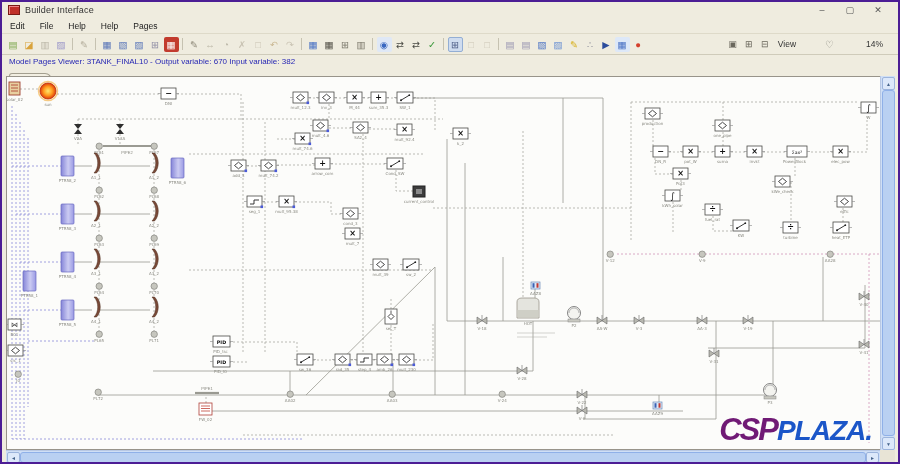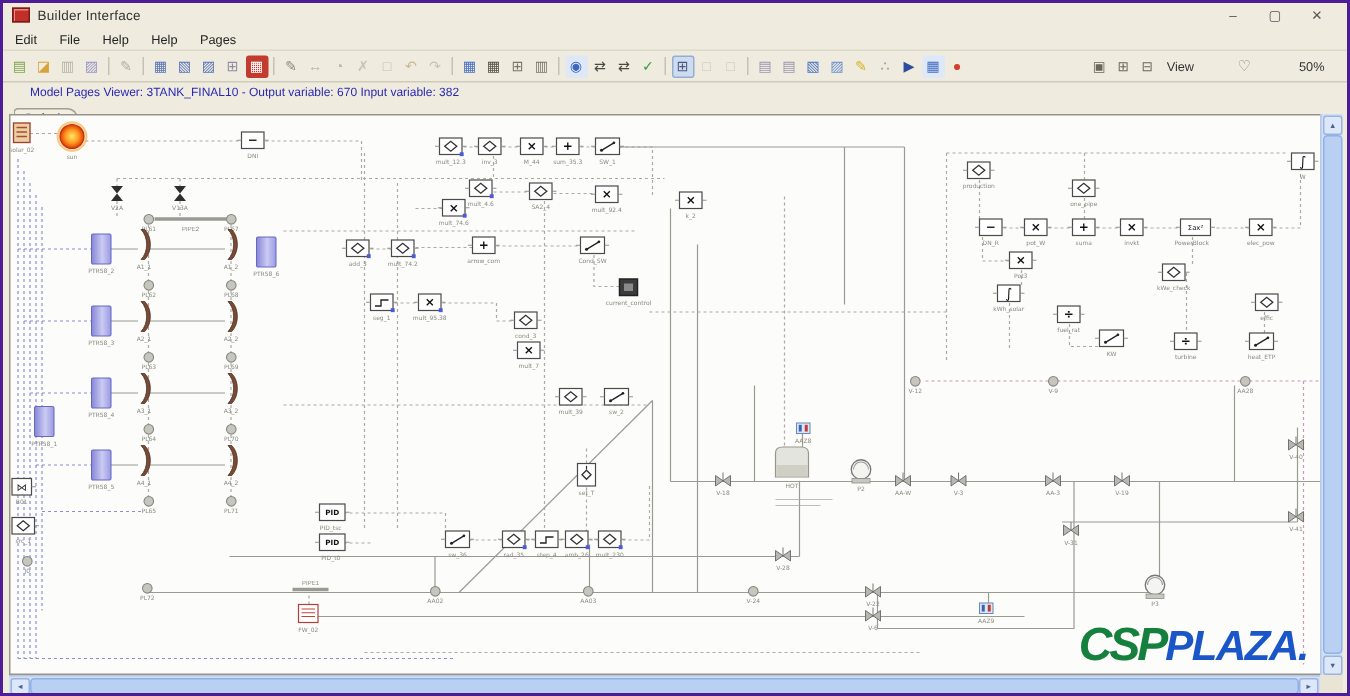--- a/index.html
+++ b/index.html
@@ -12,27 +12,27 @@
   .menubar{display:flex;gap:15px;padding:3px 0 2px 8px;font-size:8.5px;color:#222;}
   .menu-item{cursor:default;}
   .toolbar{display:flex;align-items:center;height:20px;padding:0 3px;border-top:1px solid #dedac9;border-bottom:1px solid #cfcbba;}
   .tbtn{width:15px;height:15px;display:flex;align-items:center;justify-content:center;font-size:9.5px;margin:0 .5px;border-radius:2px;box-sizing:border-box;}
   .tbtn.pressed{border:1px solid #93aed4;}
   .tsep{width:1px;height:12px;background:#c6c2b1;margin:0 3px;}
   .toolbar-right{margin-left:auto;display:flex;align-items:center;gap:5px;padding-right:12px;font-size:8.5px;color:#333;}
   .toolbar-right .tbtn{font-size:9px;}
   .zoom-value{width:30px;text-align:right;}
   .lens{color:#8a8a80;font-size:10px;margin:0 14px 0 24px;}
-  .infobar{font-size:8px;color:#2828b4;padding:2px 0 2px 18px;}
+  .infobar{font-size:8px;color:#2828b4;padding:2px 0 2px 7px;}
   .tabrow{height:13px;padding-left:7px;}
   .tab{display:inline-block;font-size:8px;padding:1px 9px 1px 7px;background:#f2efe2;border:1px solid #a39f8f;border-bottom:none;border-radius:3px 7px 0 0;color:#222;}
   .canvas{position:absolute;left:4px;top:74px;width:874px;height:374px;background:#fcfcfa;border:1px solid #98948a;border-right:none;box-sizing:border-box;overflow:hidden;}
   .canvas svg{display:block;}
   .logo{position:absolute;right:8px;bottom:4px;font-style:italic;white-space:nowrap;line-height:1;}
-  .logo .csp{font-weight:bold;font-size:31px;color:#15803d;letter-spacing:-2px;}
+  .logo .csp{font-weight:bold;font-size:31px;color:#701a75;letter-spacing:-2px;}
   .logo .plaza{font-weight:600;font-size:28px;color:#1b56c8;letter-spacing:-1px;}
   .vscroll{position:absolute;left:878px;top:74px;width:15px;height:374px;background:#cfdff6;border-left:1px solid #b8c8e4;box-sizing:border-box;}
   .hscroll{position:absolute;left:4px;top:448px;width:874px;height:13px;background:#cfdff6;border-top:1px solid #b8c8e4;box-sizing:border-box;}
   .scroll-corner{position:absolute;left:878px;top:448px;width:15px;height:13px;background:#e8e4d6;}
   .sbtn{position:absolute;background:#dce8fa;border:1px solid #9cb4dc;color:#46648c;font-size:5px;display:flex;align-items:center;justify-content:center;border-radius:2px;}
   .vthumb{position:absolute;left:1px;width:11px;background:#b9d0f2;border:1px solid #8fb0e8;border-radius:3px;}
   .hthumb{position:absolute;top:1px;height:9px;background:#b9d0f2;border:1px solid #8fb0e8;border-radius:3px;}
   .bottom-strip{position:absolute;left:0;top:461px;width:900px;height:3px;background:#efecdf;}
 </style>
 </head>
@@ -105,21 +105,21 @@
         <span class="tbtn" style="color: rgb(212, 64, 44);">●</span>
       </span>
     <span class="toolbar-right">
       <span id="toolbar-right-icons" style="display:flex;align-items:center;">
           <span class="tbtn" style="color: rgb(106, 103, 92);">▣</span>
           <span class="tbtn" style="color: rgb(106, 103, 92);">⊞</span>
           <span class="tbtn" style="color: rgb(106, 103, 92);">⊟</span>
         </span>
       <span>View</span>
       <span class="lens">♡</span>
-      <span class="zoom-value">50%</span>
+      <span class="zoom-value">14%</span>
     </span>
   </div>
 
   <div class="infobar">Model Pages Viewer: 3TANK_FINAL10 -  Output variable: 670  Input variable: 382</div>
 
   <div class="tabrow">
     <span class="tab">Default</span>
   </div>
 
   <div class="canvas">

